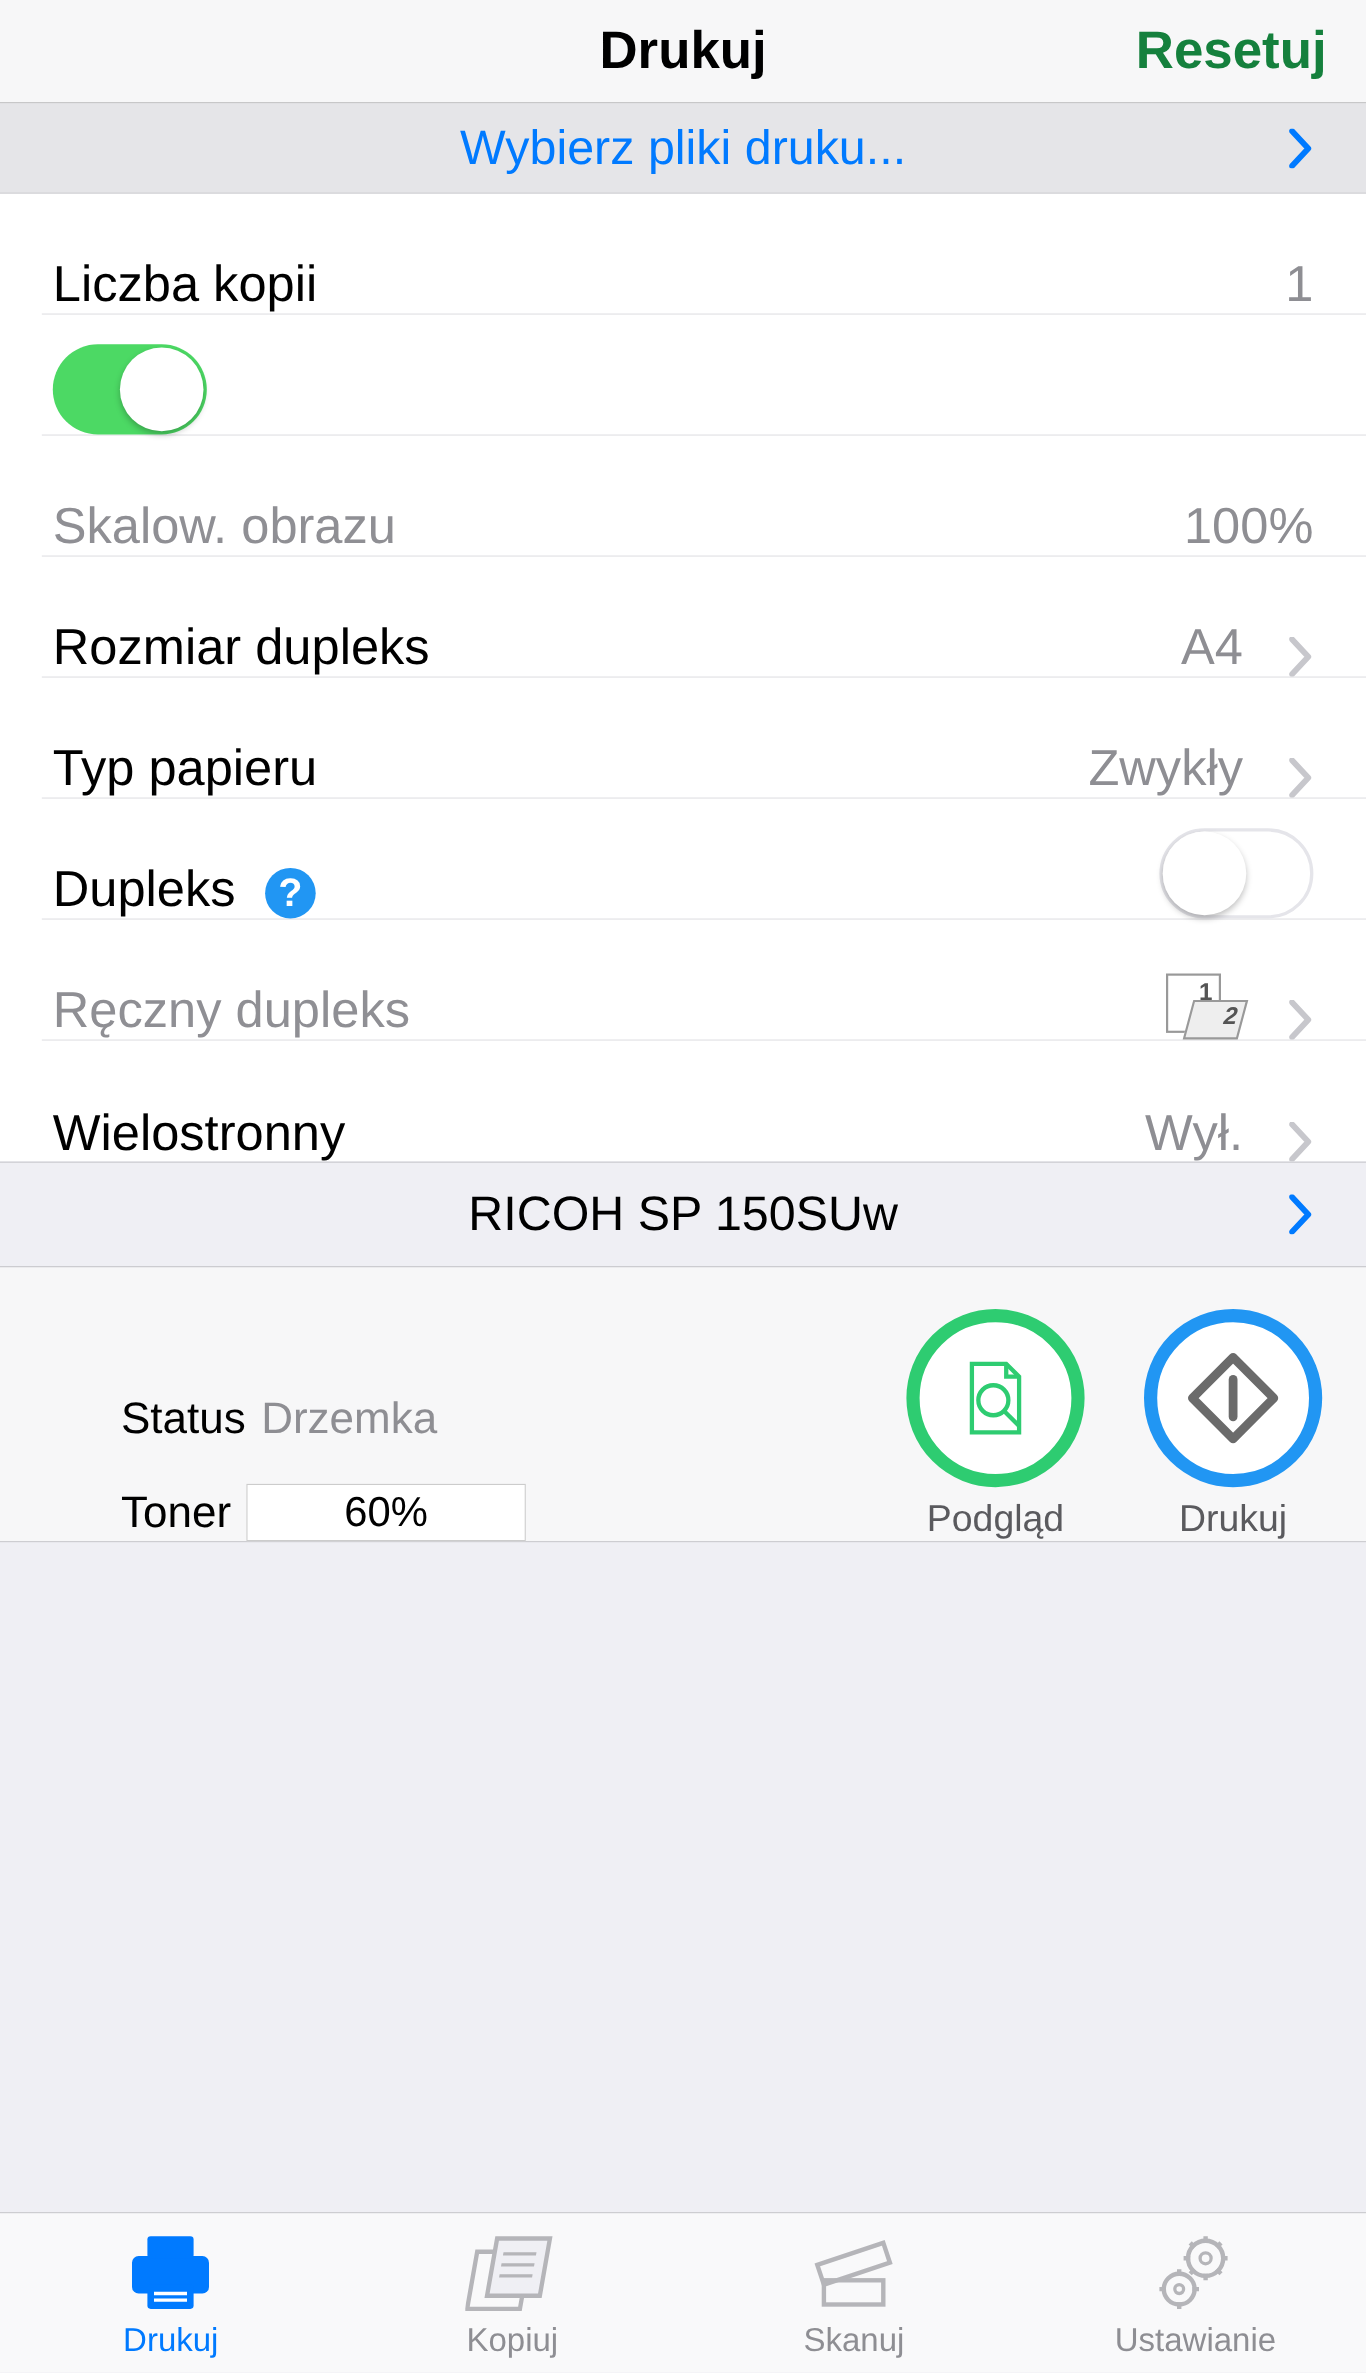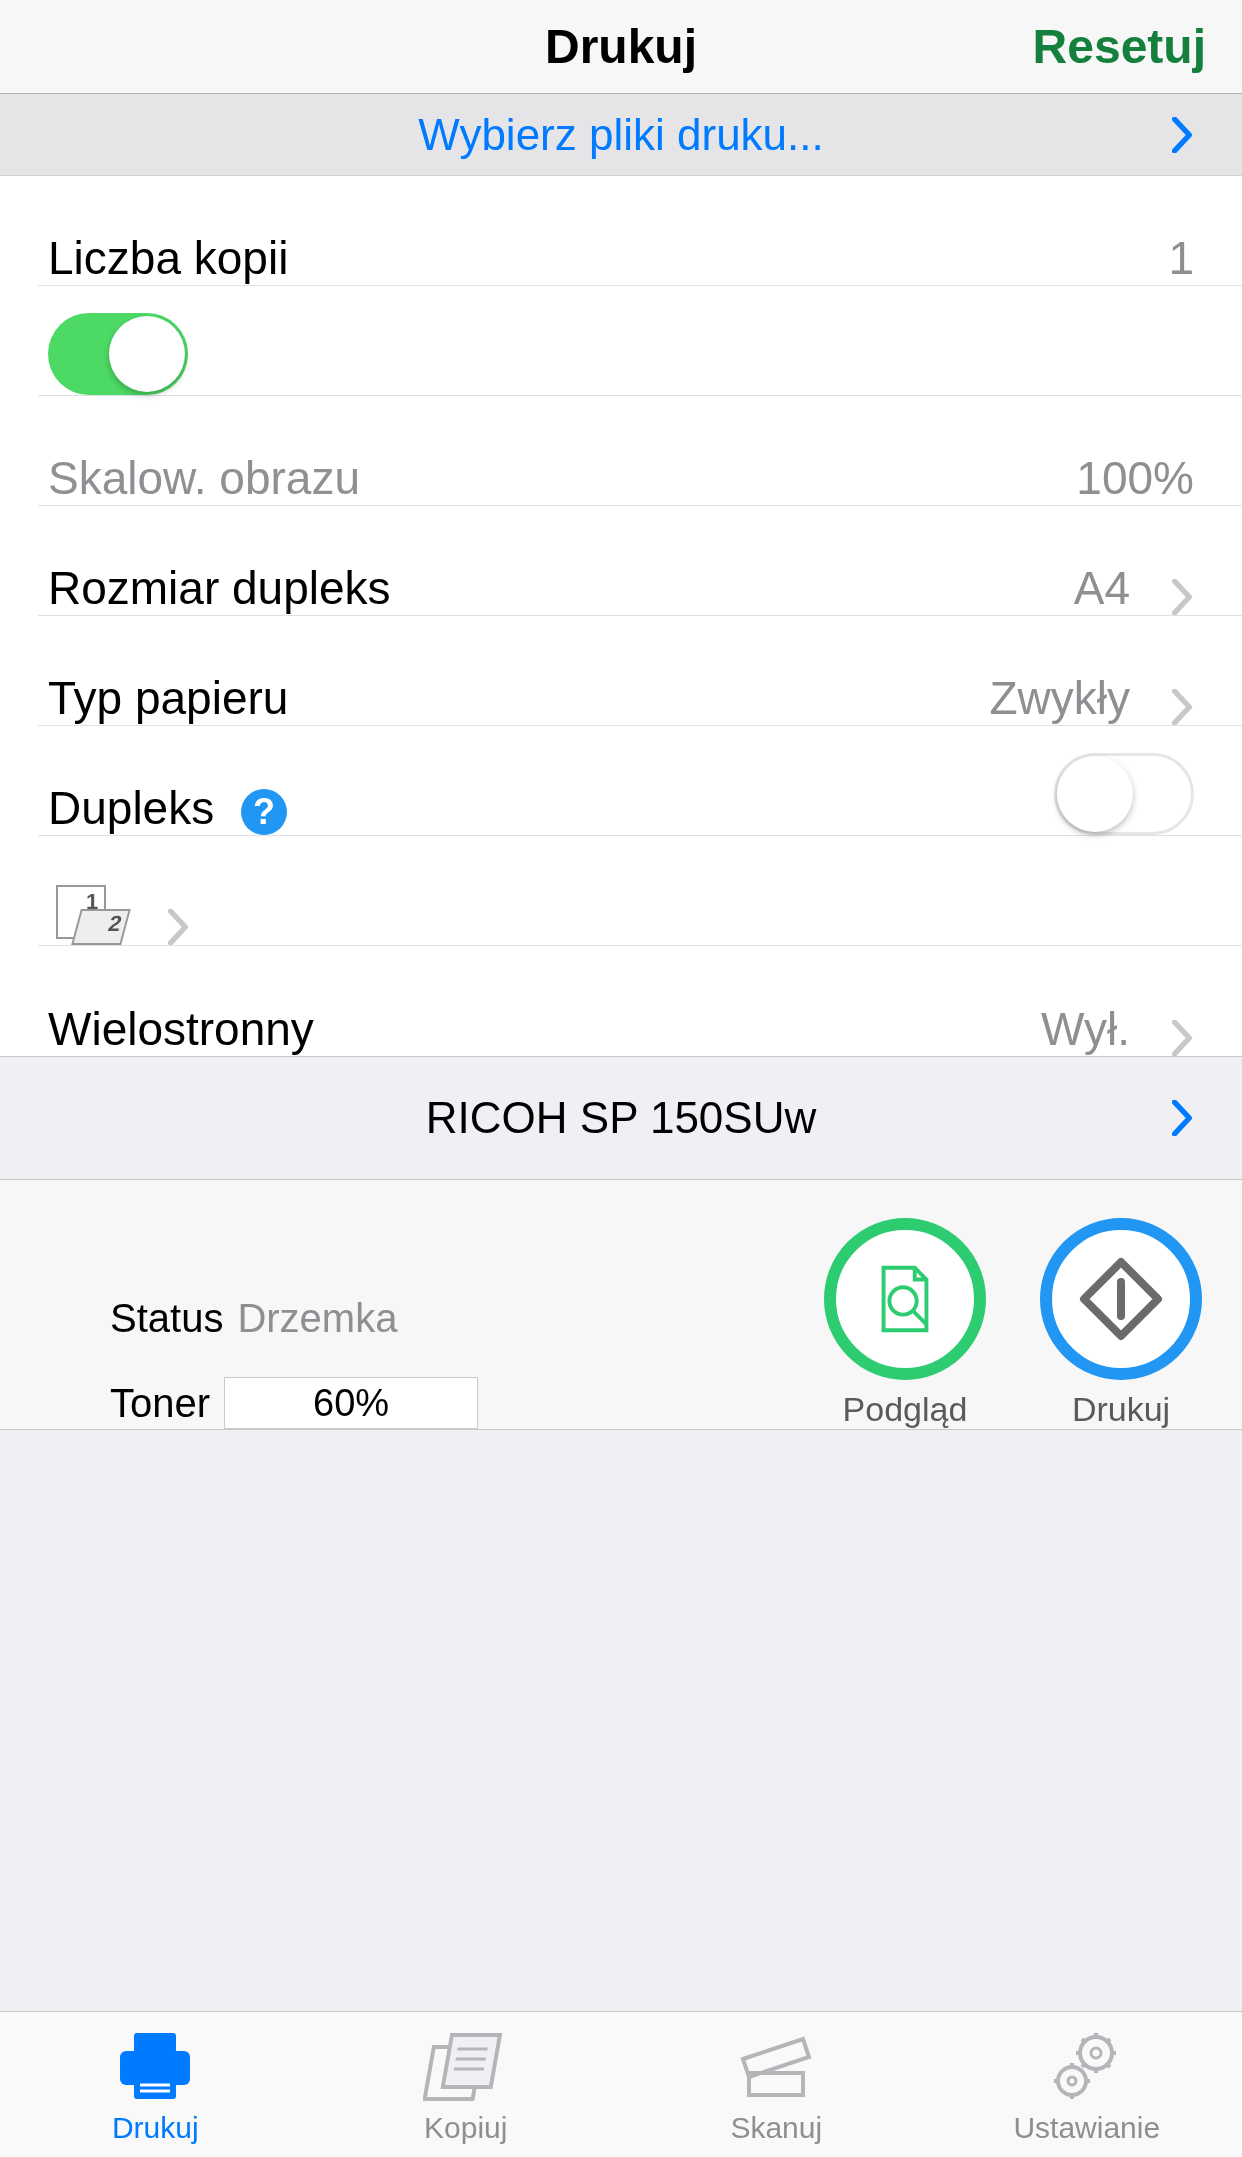--- a/index.html
+++ b/index.html
@@ -123,21 +123,21 @@
   .duplex-icon .page1 {
     position:absolute; width:50px; height:54px; border:2px solid #999; background:#fff;
     top:0; left:8px; font-size:22px; font-weight:700; color:#555; padding:2px 0 0 28px;
   }
   .duplex-icon .page2 {
     position:absolute; width:50px; height:36px; border:2px solid #999; background:#eee;
     bottom:0; right:0; font-size:22px; font-weight:700; color:#555; padding:0 0 0 30px;
     transform: skewX(-15deg);
   }
   .printer-row {
-    height: 124px;
+    height: 96px;
     background: #efeff4;
     display: flex;
     align-items: center;
     justify-content: center;
     position: relative;
     border-top: 1px solid #c8c8cc;
     border-bottom: 1px solid #c8c8cc;
   }
   .printer-name {
     font-size: 44px;
@@ -258,20 +258,21 @@
     <div class="row-label">
       <span>Dupleks</span>
       <span class="help-icon">?</span>
     </div>
     <div class="toggle off">
       <div class="toggle-knob"></div>
     </div>
   </div>
 
   <div class="row">
+    <div class="row-label disabled">Ręczny dupleks</div>
     <span class="duplex-icon">
       <span class="page1">1</span>
       <span class="page2">2</span>
     </span>
     <span class="row-chevron">
       <svg width="22" height="36" viewBox="0 0 20 34">
           <path d="M2 2 L16 17 L2 32" stroke="#c7c7cc" stroke-width="5" fill="none" stroke-linecap="round" stroke-linejoin="round"></path>
         </svg>
     </span>
   </div>

